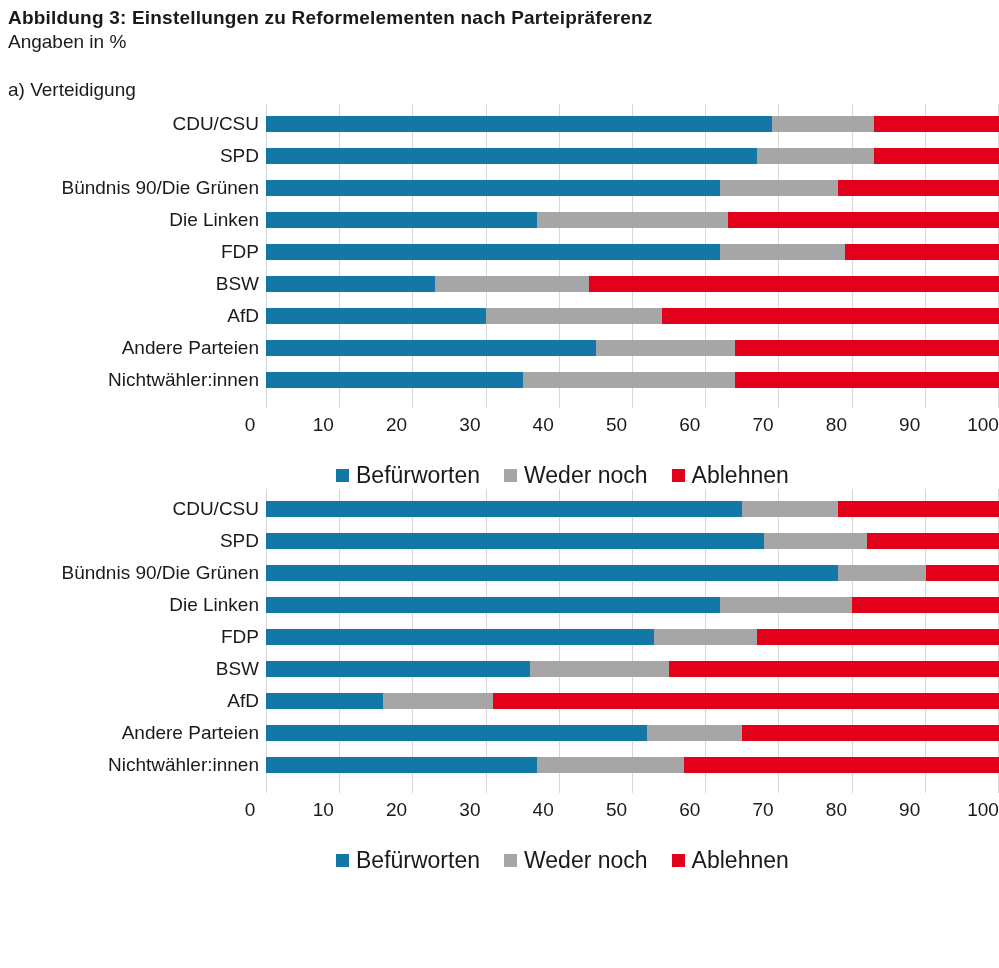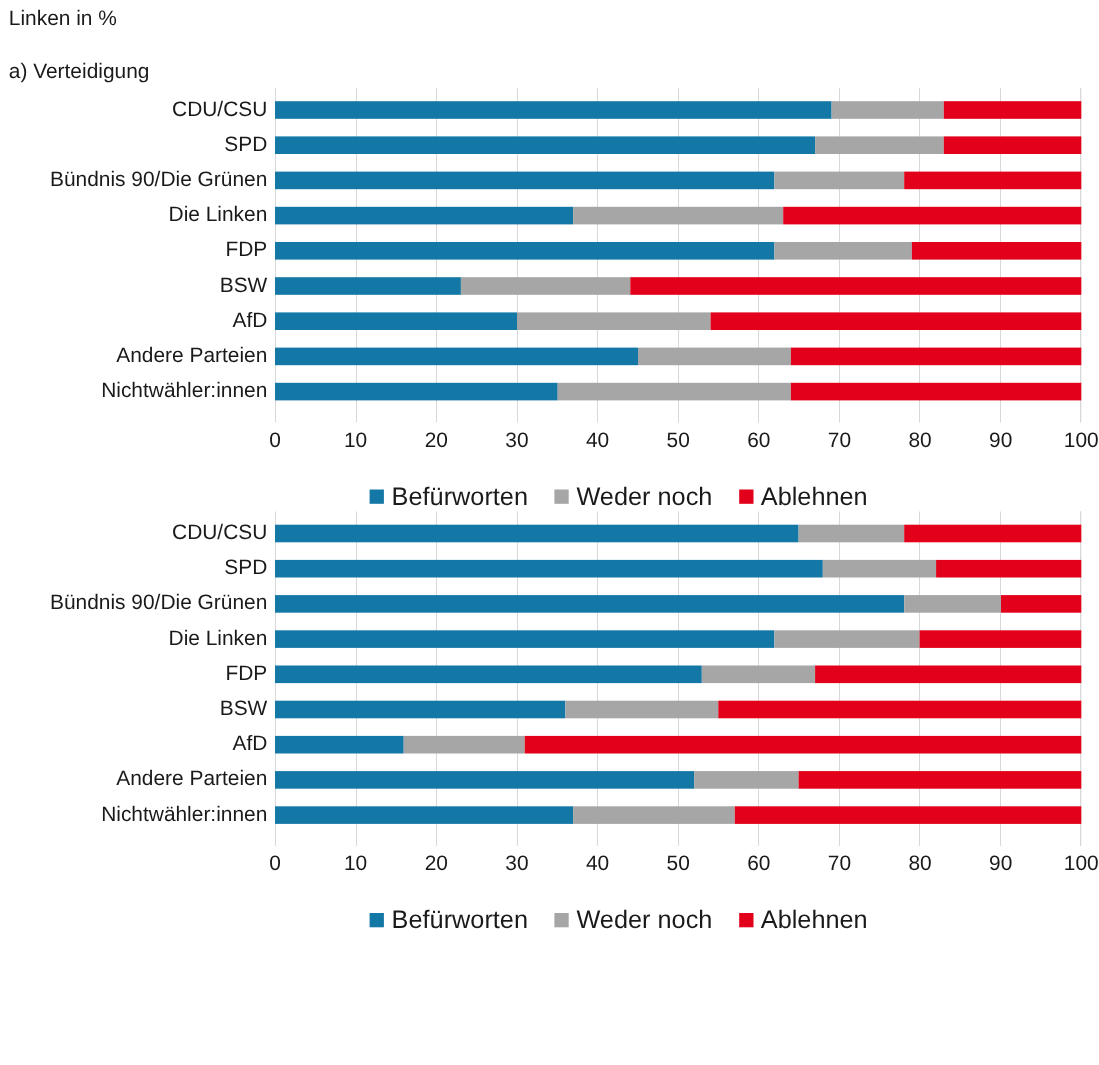--- a/index.html
+++ b/index.html
@@ -9,21 +9,21 @@
     font-family:"Liberation Sans", sans-serif;
     color:#1a1a1a;
     overflow:hidden;
   }
   .title    { font-size:19px; font-weight:bold; line-height:24px; letter-spacing:.2px; }
   .subtitle { font-size:19px; line-height:24px; }
   .section-label { font-size:19px; line-height:24px; }
   .panel-a .section-label { margin-top:24px; }
   .panel-b .section-label { margin-top:28px; }
 
-  .chart-grid { display:flex; margin-top:2px; }
+  .chart-grid { display:flex; margin-top:2px;justify-content:flex-end; }
   .labels {
     width:242px; box-sizing:border-box;
     padding:12px 7px 0 0;
     display:flex; flex-direction:column;
   }
   .cat-label {
     height:16px; margin-bottom:16px;
     display:flex; align-items:center; justify-content:flex-end;
     font-size:19px; white-space:nowrap;
   }
@@ -48,21 +48,22 @@
     display:flex; align-items:center; gap:24px;
     margin:25px 0 0 328px; font-size:23px; height:24px;
   }
   .legend-item { display:flex; align-items:center; }
   .swatch { width:13px; height:13px; margin-right:7px; flex:none; }
 </style>
 </head>
 <body>
 
 <div>
-  <div class="subtitle">Linken in %</div>
+  <div class="title">Abbildung 3: Einstellungen zu Reformelementen nach Parteipräferenz</div>
+  <div class="subtitle">Angaben in %</div>
 
   <section class="panel panel-a">
     <div class="section-label">a) Verteidigung</div>
     <div class="chart-grid">
       <div class="labels">
           <div class="cat-label">CDU/CSU</div>
           <div class="cat-label">SPD</div>
           <div class="cat-label">Bündnis 90/Die Grünen</div>
           <div class="cat-label">Die Linken</div>
           <div class="cat-label">FDP</div>

